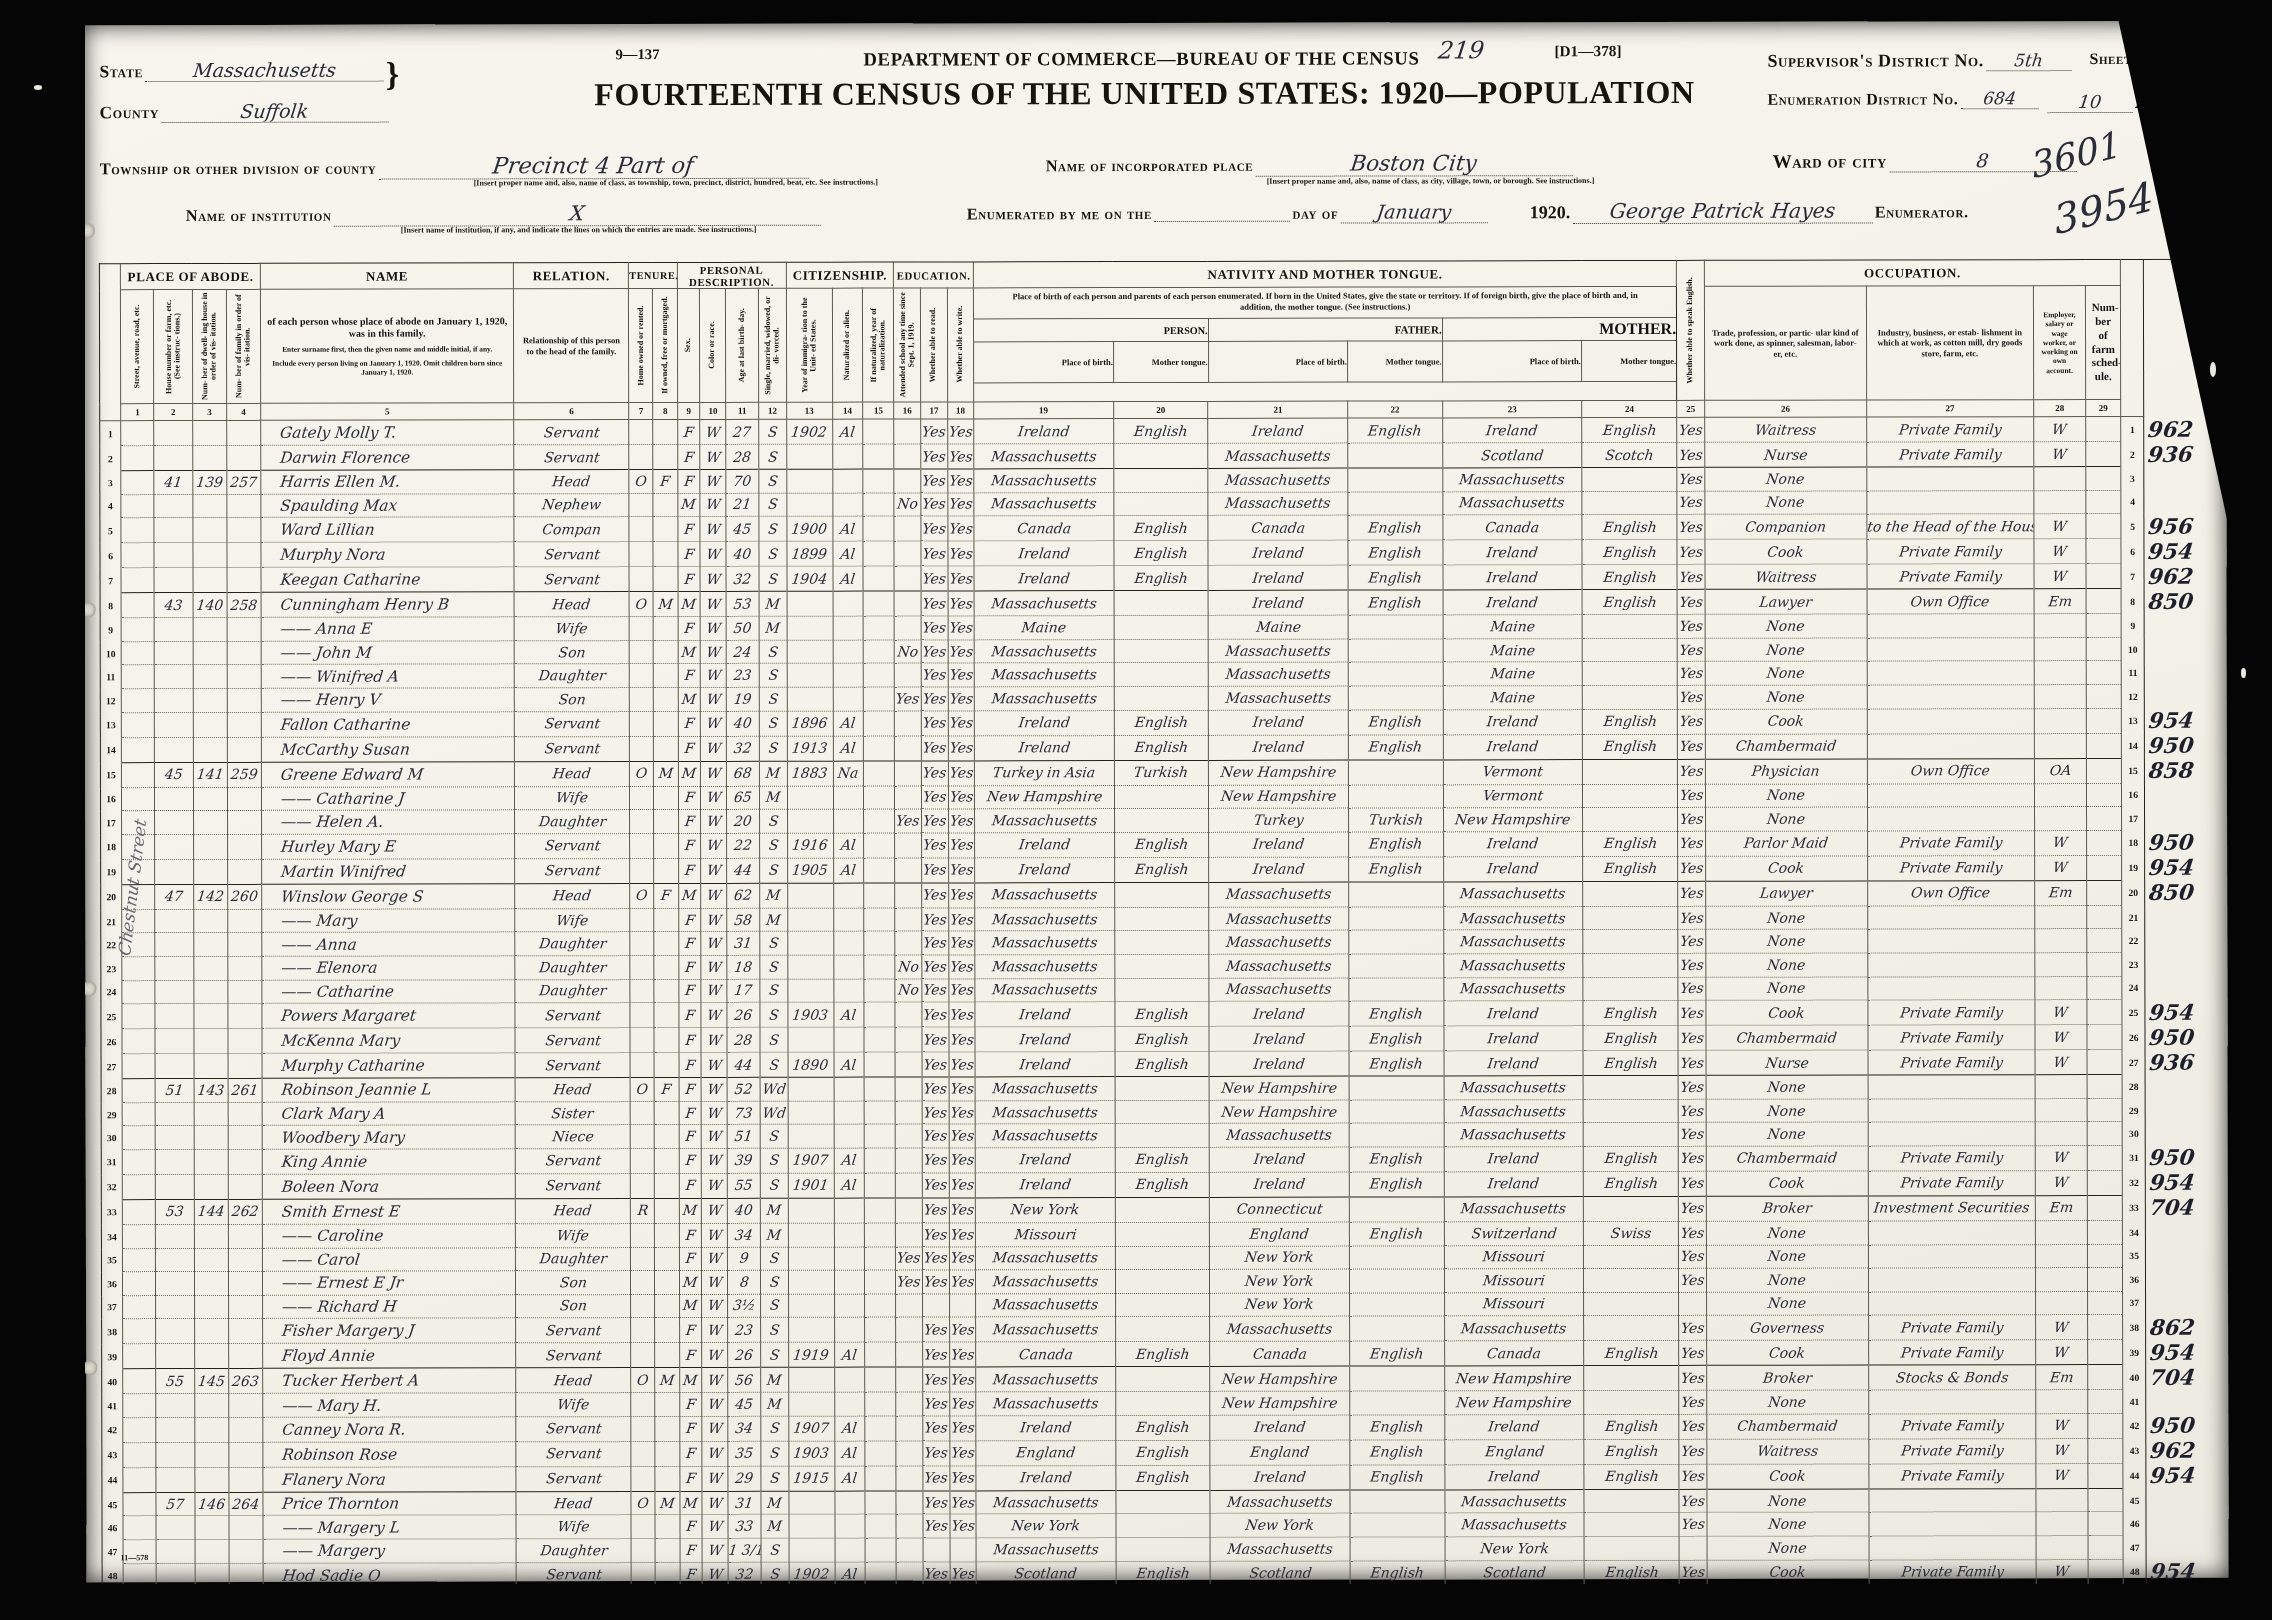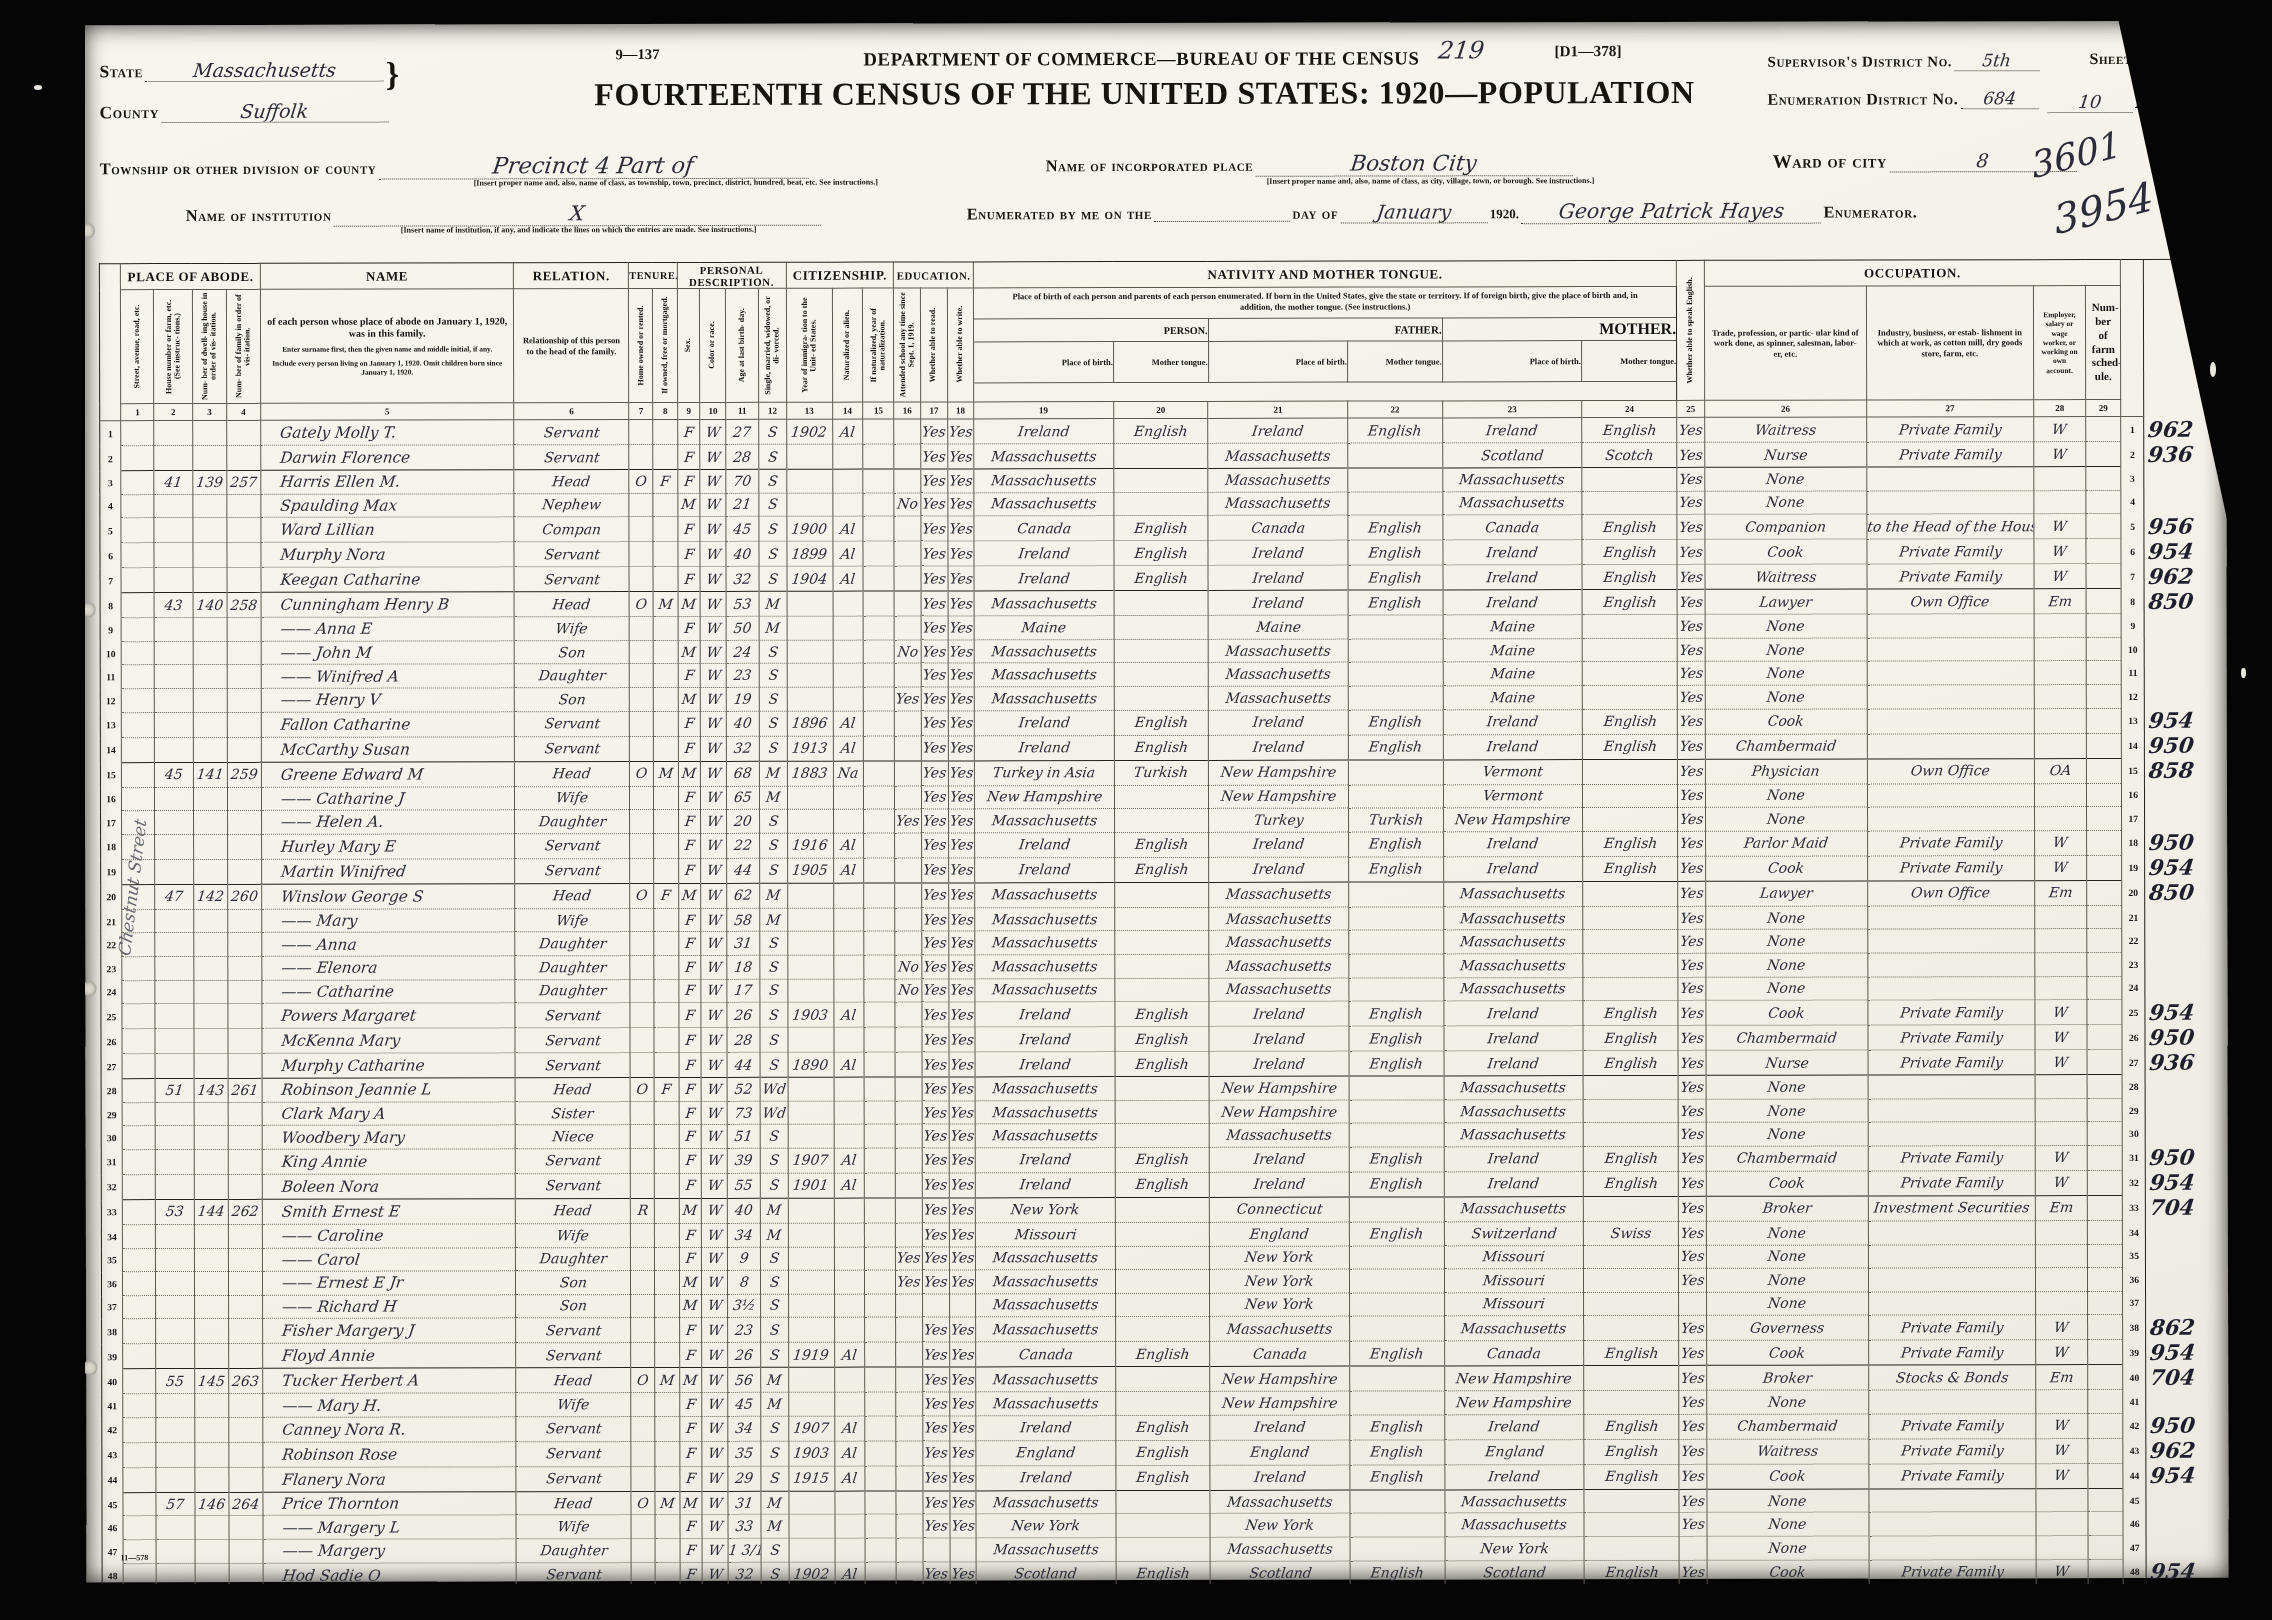--- a/index.html
+++ b/index.html
@@ -76,21 +76,21 @@
       <span class="pr sc" style="font-size:17.5px;">State</span>
       <span class="fill" style="width:238px;"><span class="hw" style="font-size:19px;">Massachusetts</span></span>
       <span class="pr" style="font-size:34px;vertical-align:-9px;">}</span>
     </div>
     <div class="abs" style="left:16px;top:75px;">
       <span class="pr sc" style="font-size:17.5px;">County</span>
       <span class="fill" style="width:227px;"><span class="hw" style="font-size:19px;">Suffolk</span></span>
     </div>
 
     <div class="abs" style="left:1684px;top:29px;">
-      <span class="pr sc" style="font-size:15px;">Supervisor's District No.</span>
+      <span class="pr sc" style="font-size:18px;">Supervisor's District No.</span>
       <span class="fill" style="width:85px;"><span class="hw" style="font-size:17px;">5th</span></span>
     </div>
     <div class="abs" style="left:1684px;top:67px;">
       <span class="pr sc" style="font-size:16px;">Enumeration District No.</span>
       <span class="fill" style="width:78px;"><span class="hw" style="font-size:17px;">684</span></span>
     </div>
     <div class="abs pr sc" style="left:2006px;top:29px;font-size:16px;">Sheet No.</div>
     <div class="abs" style="left:1964px;top:61px;">
       <span class="fill" style="width:85px;"><span class="hw" style="font-size:18px;">10</span></span>
       <span class="pr" style="font-size:29px;">A</span>
@@ -118,21 +118,21 @@
       <span class="pr sc" style="font-size:16.4px;">Name of institution</span>
       <span class="fill" style="width:487px;"><span class="hw" style="font-size:20.4px;">X</span></span>
     </div>
     <div class="abs pr note" style="left:317px;top:201px;width:498px;">[Insert name of institution, if any, and indicate the lines on which the entries are made.   See instructions.]</div>
 
     <div class="abs" style="left:883px;top:177px;">
       <span class="pr sc" style="font-size:16.4px;">Enumerated by me on the</span>
       <span class="fill" style="width:136px;">&nbsp;</span>
       <span class="pr sc" style="font-size:16.4px;">day of</span>
       <span class="fill" style="width:147px;"><span class="hw" style="font-size:19px;">January</span></span>
-      <span class="pr" style="font-size:13px;">1920.</span>
+      <span class="pr" style="font-size:18px;margin-left:40px;">1920.</span>
       <span class="fill" style="width:300px;"><span class="hw" style="font-size:20.4px;">George Patrick Hayes</span></span>
       <span class="pr sc" style="font-size:16.4px;">Enumerator.</span>
     </div>
 
     <div class="abs hw hw-big rot" style="left:1947px;top:113px;font-size:36px;">3601</div>
     <div class="abs hw hw-big rot" style="left:1969px;top:164px;font-size:40px;">3954</div>
 
     <div class="vscript" style="left:29px;top:928px;">Chestnut Street</div>
 
     <table class="census">

